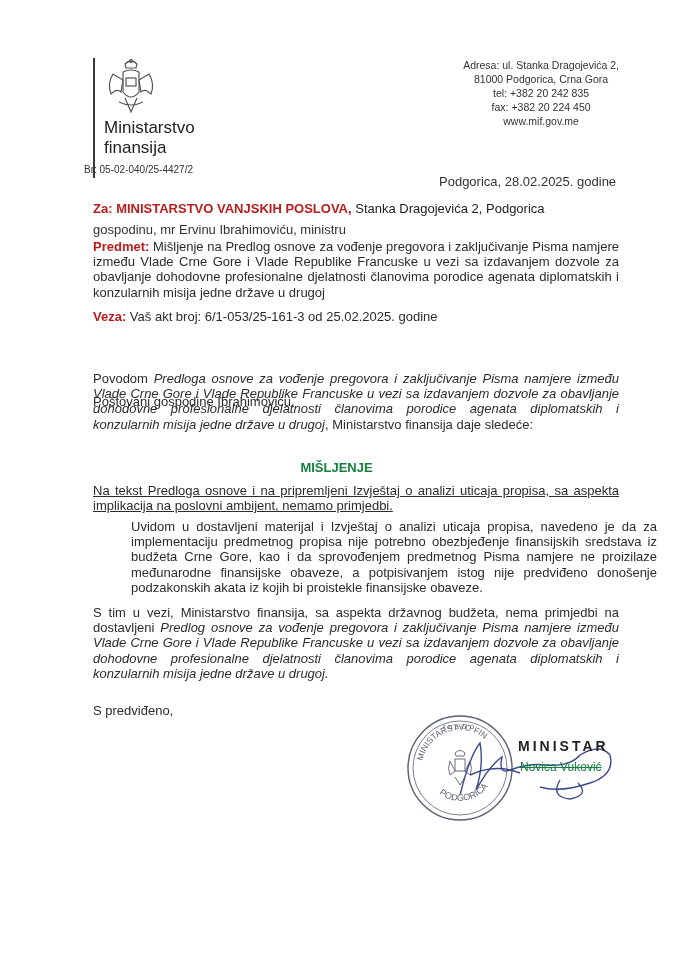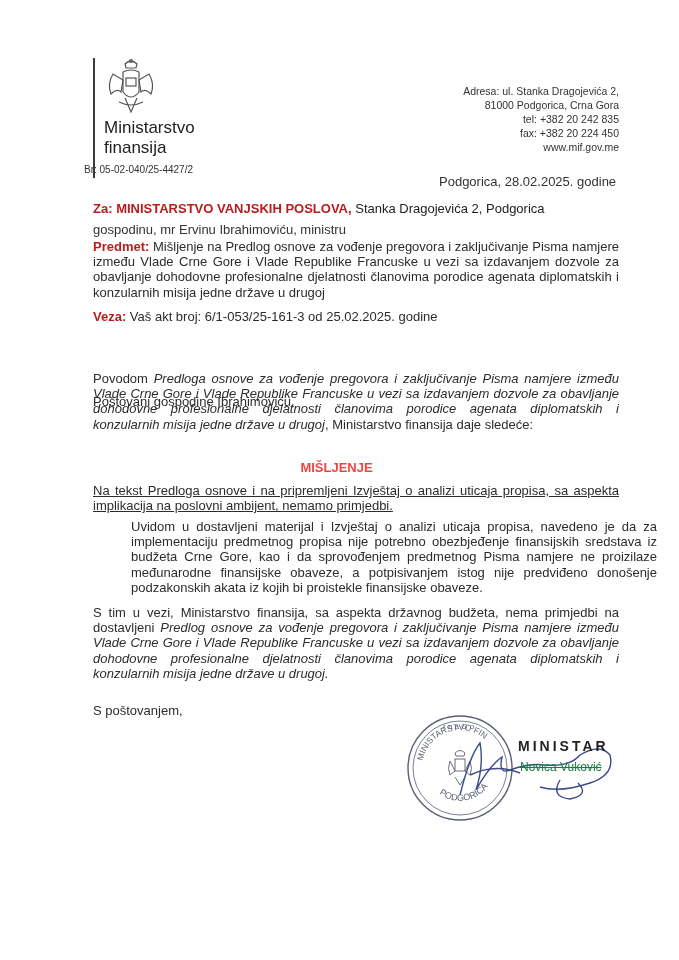--- a/index.html
+++ b/index.html
@@ -4,32 +4,32 @@
 <style>
   html, body { margin:0; padding:0; }
   body {
     width:679px; height:960px; background:#ffffff; position:relative; overflow:hidden;
     font-family:"Liberation Sans", sans-serif; color:#2a2a2a;
   }
   .abs { position:absolute; }
   .vline { left:93px; top:58px; width:2px; height:120px; background:#3a3a3a; }
   .crest { left:103px; top:58px; width:56px; height:58px; }
   .ministry-name { left:104px; top:118px; font-size:17px; line-height:20px; color:#222; }
-  .address { right:60px; top:84px; text-align:right; font-size:10.5px; line-height:14px; color:#333; }
+  .address { right:60px; top:58px; text-align:center; font-size:10.5px; line-height:14px; color:#333; }
   .refno { left:84px; top:164px; font-size:10px; color:#333; }
   .date { left:439px; top:174px; font-size:13px; color:#333; }
   .to-line { left:93px; top:201px; font-size:13px; color:#222; }
   .to-sub { left:93px; top:222px; font-size:13px; color:#333; }
   .block { left:93px; width:526px; font-size:13px; line-height:15.2px; color:#2c2c2c; text-align:justify; }
   b { color:#b91c1c; }
   .subject { top:239px; }
   .veza { top:309px; }
   .greeting { top:348px;margin-top:46px; }
   .p1 { top:371px; }
-  .heading { left:0; width:673px; top:460px; text-align:center; font-weight:bold; font-size:13px; color:#ef4444; }
+  .heading { left:0; width:673px; top:460px; text-align:center; font-weight:bold; font-size:13px; color:#15803d; }
   .p2 { top:483px;text-decoration:underline; }
   .p3 { top:519px;margin-left:38px; }
   .p4 { top:605px; }
   .closing { top:703px; }
   .stamp { left:405px; top:713px; width:110px; height:110px; }
   .minister-title { left:518px; top:738px; font-weight:bold; font-size:14px; letter-spacing:3px; color:#222; }
   .minister-name { left:520px; top:760px; font-size:12px; color:#15803d; text-decoration:line-through; }
   .signature { left:450px; top:735px; width:170px; height:70px; }
   i { font-style:italic;margin-top:23px; }
 </style>
@@ -89,21 +89,21 @@
 
 <div class="abs heading">MIŠLJENJE</div>
 
 <div class="abs block p2">Na tekst Predloga osnove i na pripremljeni Izvještaj o analizi uticaja propisa, sa aspekta implikacija na poslovni ambijent, nemamo primjedbi.</div>
 <div class="abs block p3">Uvidom u dostavljeni materijal i Izvještaj o analizi uticaja propisa, navedeno je da za implementaciju predmetnog propisa nije potrebno obezbjeđenje finansijskih sredstava iz budžeta Crne Gore, kao i da sprovođenjem predmetnog Pisma namjere ne proizilaze međunarodne finansijske obaveze, a potpisivanjem istog nije predviđeno donošenje podzakonskih akata iz kojih bi proistekle finansijske obaveze.</div>
 
 <div class="abs block p4">
   <span>S tim u vezi, Ministarstvo finansija, sa aspekta državnog budžeta, nema primjedbi na dostavljeni </span><i>Predlog osnove za vođenje pregovora i zaključivanje Pisma namjere između Vlade Crne Gore i Vlade Republike Francuske u vezi sa izdavanjem dozvole za obavljanje dohodovne profesionalne djelatnosti članovima porodice agenata diplomatskih i konzularnih misija jedne države u drugoj.</i>
 </div>
 
-<div class="abs block closing">S poštovanjem,</div>
+<div class="abs block closing">S predviđeno,</div>
 
 <svg class="abs stamp" viewBox="0 0 110 110">
   <circle cx="55" cy="55" r="52" fill="none" stroke="#5a5f73" stroke-width="1.4"></circle>
   <circle cx="55" cy="55" r="47" fill="none" stroke="#5a5f73" stroke-width="0.8"></circle>
   <defs>
     <path id="arcTop" d="M 17 55 A 38 38 0 0 1 93 55"></path>
     <path id="arcBot" d="M 22 62 A 34 34 0 0 0 88 62"></path>
   </defs>
   <text font-size="8.5" fill="#5a5f73" font-family="Liberation Sans, sans-serif"><textPath href="#arcTop" startOffset="6%">MINISTARSTVO FIN</textPath></text>
   <text font-size="9" fill="#5a5f73" font-family="Liberation Sans, sans-serif"><textPath href="#arcBot" startOffset="25%">PODGORICA</textPath></text>

